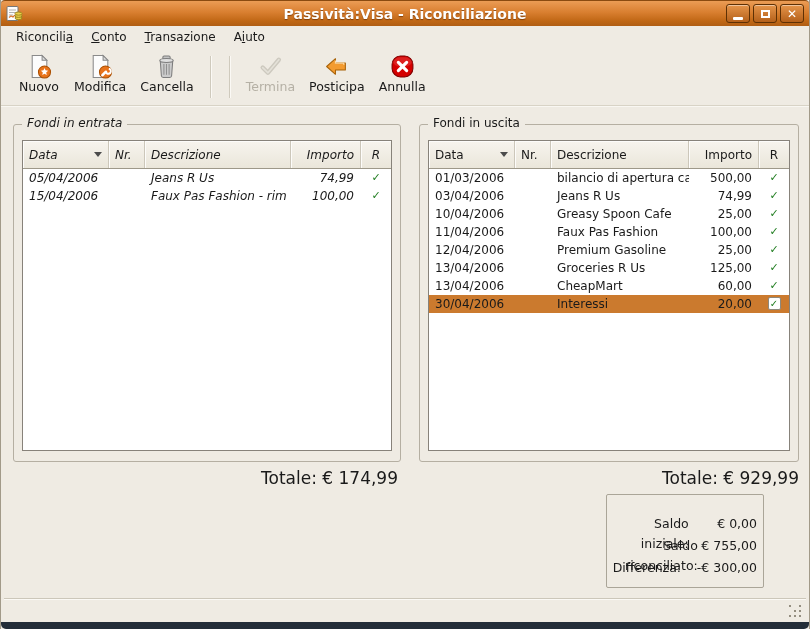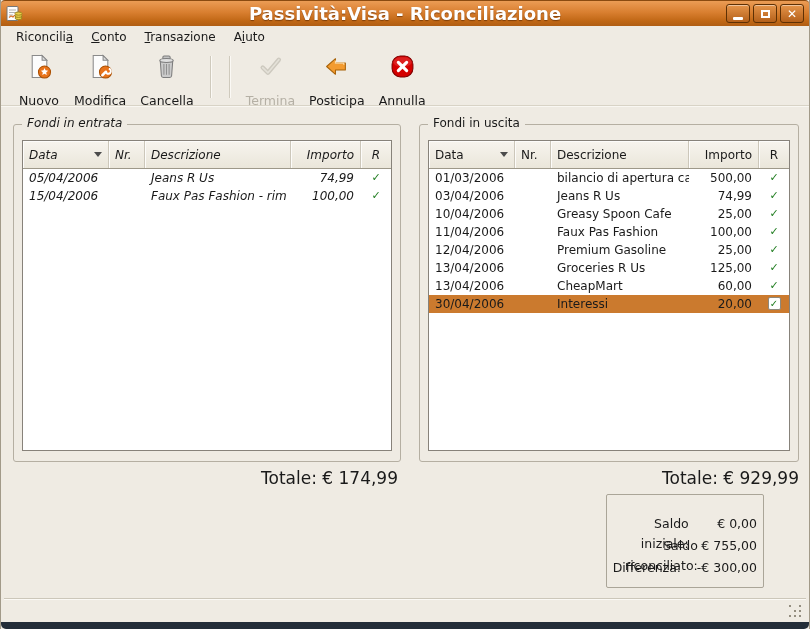--- a/index.html
+++ b/index.html
@@ -8,21 +8,21 @@
 
   .window { position:relative; width:810px; height:629px; background:#efebe3;
             border-left:1px solid #a29a89; border-right:1px solid #a29a89; overflow:hidden; }
 
   
   .titlebar { position:absolute; left:0; top:0; width:100%; height:26px;
               background:linear-gradient(#eb9c55 0%, #d97f30 45%, #c06715 80%, #b05e14 100%);
               border-top:1px solid #8a4a10; border-radius:4px 4px 0 0;
               display:flex; align-items:center; padding:0 5px; }
   .title-text { position:absolute; left:0; right:0; text-align:center; color:#fff; font-weight:bold;
-                font-size:18px; text-shadow:0 1px 1px rgba(90,40,0,.65); pointer-events:none; }
+                font-size:14px; text-shadow:0 1px 1px rgba(90,40,0,.65); pointer-events:none; }
   .win-icon { width:17px; height:17px; flex:none; z-index:2; }
   .win-btns { margin-left:auto; display:flex; gap:3px; z-index:2; }
   .tb-btn { width:24px; height:19px; border:1px solid #5e3004; border-radius:3px;
             background:linear-gradient(#e6954a,#b4601a);
             box-shadow:inset 0 1px 0 rgba(255,255,255,.45);
             display:flex; align-items:center; justify-content:center; }
   .glyph-min { width:10px; height:3px; background:#fff; margin-top:9px; border-radius:1px; }
   .glyph-max { width:9px; height:8px; border:2px solid #fff; }
   .glyph-close { color:#fff; font-weight:bold; font-size:12px; line-height:1; }
 
@@ -30,21 +30,21 @@
   .menubar { position:absolute; left:0; top:26px; width:100%; height:22px;
              display:flex; align-items:center; padding-left:6px; background:#efebe3; }
   .menu-item { padding:2px 9px; cursor:default; }
   .menu-item u { text-decoration:underline; }
 
   
   .toolbar { position:absolute; left:0; top:48px; width:100%; height:58px; background:#efebe3;
              display:flex; align-items:center; padding-left:10px;
              border-bottom:1px solid #d8d3c6; box-shadow:0 1px 0 #f9f7f2; }
   .tool-btn { min-width:56px; height:50px; display:flex; flex-direction:column; align-items:center;
-              justify-content:flex-start; gap:14px; padding:2px 7px; border-radius:3px; }
+              justify-content:flex-start; gap:0; padding:2px 7px; border-radius:3px; }
   .tool-btn svg { width:25px; height:25px; flex:none; }
   .tool-label { font-size:12.5px; white-space:nowrap; }
   .tool-btn.disabled .tool-label { color:#b5b0a5; }
   .tool-sep { width:1px; height:42px; background:#cfcabd; box-shadow:1px 0 0 #fbf9f5; margin:0 9px; }
 
   
   .groupbox { position:absolute; border:1px solid #b5afa2; border-radius:3px; }
   .groupbox-label { position:absolute; top:-9px; left:8px; background:#efebe3; padding:0 5px; }
   .gb-left  { left:12px;  top:124px; width:388px; height:338px;font-style:italic; }
   .gb-right { left:418px; top:124px; width:380px; height:338px; }

